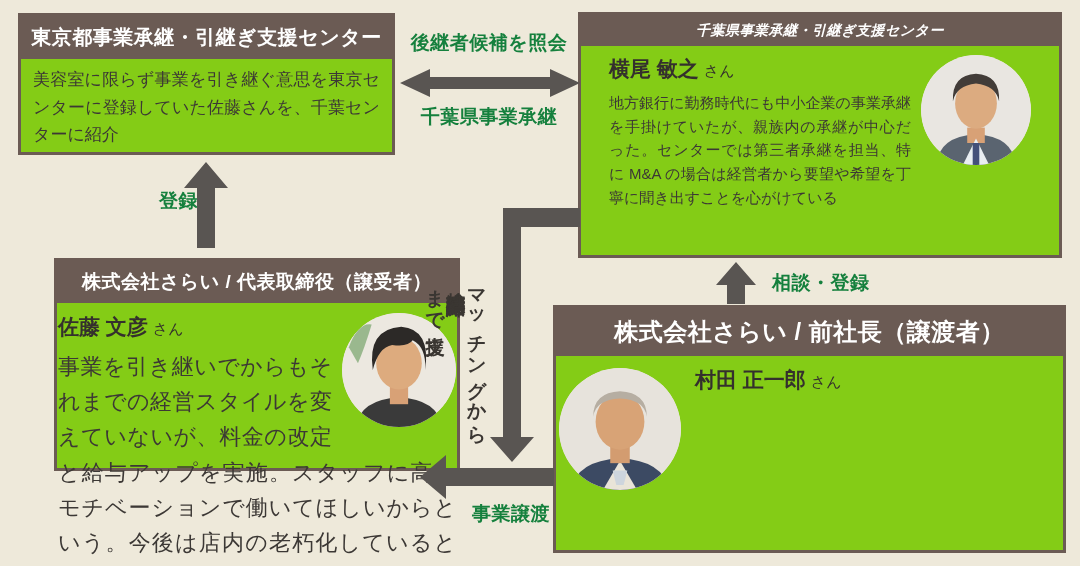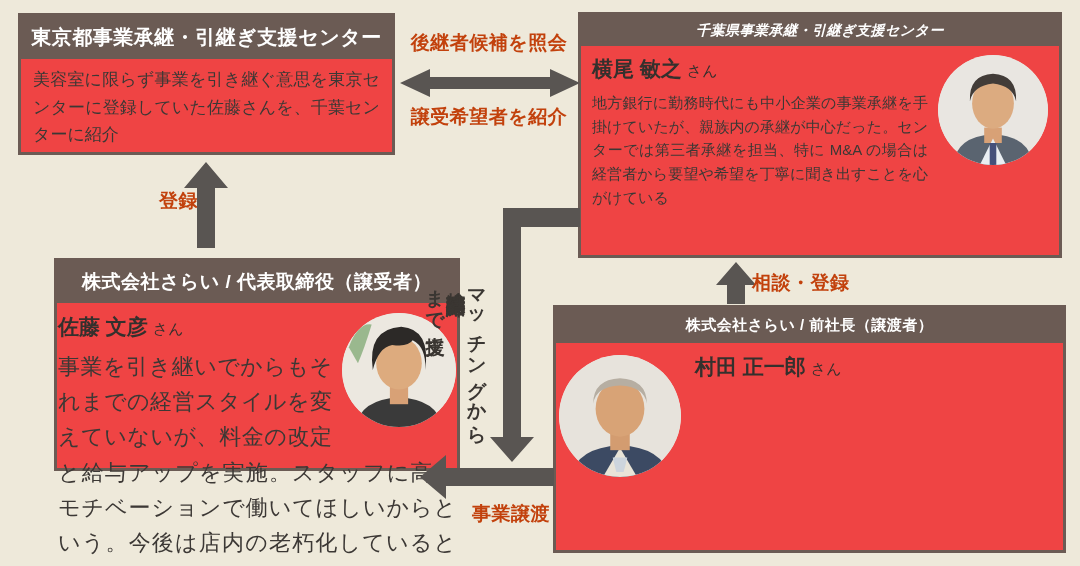--- a/index.html
+++ b/index.html
@@ -1,51 +1,51 @@
 <!DOCTYPE html>
 <html><head>
 <meta charset="utf-8">
 <style>
   html,body{margin:0;padding:0;background:#d8d4c6;}
   #stage{
     position:relative;width:1080px;height:566px;background:#eee9da;
     font-family:"Liberation Sans","DejaVu Sans",sans-serif;
     color:#3c3835;overflow:hidden;
   }
-  .box{position:absolute;box-sizing:border-box;border:3px solid #6b5b54;background:#ef4444;}
+  .box{position:absolute;box-sizing:border-box;border:3px solid #6b5b54;background:#84cc16;}
   .box-header{
     background:#6b5b54;color:#fff;text-align:center;font-weight:bold;
     letter-spacing:0.5px;
   }
   .box-body{padding:8px 1px;box-sizing:border-box;overflow:hidden;}
   .body-text{font-size:22px;line-height:1.6;text-align:justify;}
   .person-name-row{margin:2px 0 8px 0;white-space:nowrap;}
   .person-name{font-size:21px;font-weight:bold;color:#34302d;}
   .honorific{font-size:15px;margin-left:5px;color:#34302d;}
   .avatar{border-radius:50%;overflow:hidden;background:#e9e5df;}
   .avatar.right{float:right;margin:2px 0 8px 10px;}
   .avatar.left{float:left;margin:4px 14px 6px 2px;}
   .avatar svg{display:block;width:100%;height:100%;}
   
   #tokyo-box{left:18px;top:13px;width:377px;height:142px;}
   #tokyo-box .box-header{font-size:20px;padding:8px 0;}
   #tokyo-box .box-body{font-size:17px;line-height:1.62;padding:7px 12px;}
   #chiba-box{left:578px;top:12px;width:484px;height:246px;}
   #chiba-box .box-header{font-size:14px;line-height:1.5;padding:5px 0;font-style:italic;}
-  #chiba-box .box-body{padding:7px 11px;}
+  #chiba-box .box-body{padding:7px 28px;}
   #chiba-box .body-text{font-size:15px;line-height:1.58;}
   #buyer-box{left:10px;top:258px;width:406px;height:213px;margin-left:44px;}
   #buyer-box .box-header{font-size:19px;padding:8px 0;}
   #seller-box{left:553px;top:305px;width:513px;height:248px;}
-  #seller-box .box-header{font-size:15px;padding:8px 0;}
+  #seller-box .box-header{font-size:24px;padding:8px 0;}
   
   .arrow{position:absolute;}
   .arrow svg{display:block;}
   .flow-label{
-    position:absolute;font-size:19px;font-weight:600;color:#c2410c;
+    position:absolute;font-size:19px;font-weight:600;color:#15803d;
     white-space:nowrap;letter-spacing:0.5px;
   }
   #support-label{
     position:absolute;left:424px;top:276px;height:210px;
     writing-mode:vertical-rl;text-orientation:upright;
     font-size:19px;font-weight:600;line-height:1.1;letter-spacing:1px;color:#3a3632;
   }
 </style>
 </head>
 <body>
@@ -119,35 +119,35 @@
       </div>
     </div>
   </div>
 
   <div class="flow-label" style="left:398px;top:30px;width:182px;text-align:center;">後継者候補を照会</div>
   <div class="arrow" style="left:398px;top:67px;">
     <svg width="184" height="32" viewBox="0 0 184 32">
       <polygon fill="#595552" points="2,16 32,2 32,10 152,10 152,2 182,16 152,30 152,22 32,22 32,30"></polygon>
     </svg>
   </div>
-  <div class="flow-label" style="left:398px;top:104px;width:182px;text-align:center;">譲受希望者を紹介</div>
+  <div class="flow-label" style="left:398px;top:104px;width:182px;text-align:center;">千葉県事業承継</div>
 
   <div class="flow-label" style="left:118px;top:188px;margin-left:41px;">登録</div>
   <div class="arrow" style="left:184px;top:162px;">
     <svg width="44" height="86" viewBox="0 0 44 86">
       <polygon fill="#595552" points="22,0 44,26 31,26 31,86 13,86 13,26 0,26"></polygon>
     </svg>
   </div>
 
   <div class="arrow" style="left:716px;top:262px;">
     <svg width="40" height="42" viewBox="0 0 40 42">
       <polygon fill="#595552" points="20,0 40,23 29,23 29,42 11,42 11,23 0,23"></polygon>
     </svg>
   </div>
-  <div class="flow-label" style="left:752px;top:270px;">相談・登録</div>
+  <div class="flow-label" style="left:772px;top:270px;">相談・登録</div>
 
   <div class="arrow" style="left:490px;top:208px;">
     <svg width="90" height="254" viewBox="0 0 90 254">
       <path fill="#595552" d="M13 0 H90 V19 H31 V229 H44 L22 254 L0 229 H13 Z"></path>
     </svg>
   </div>
   <div id="support-label">
     <div>マッチングから</div>
     <div>株式譲渡契約締結</div>
     <div>まで支援</div>

